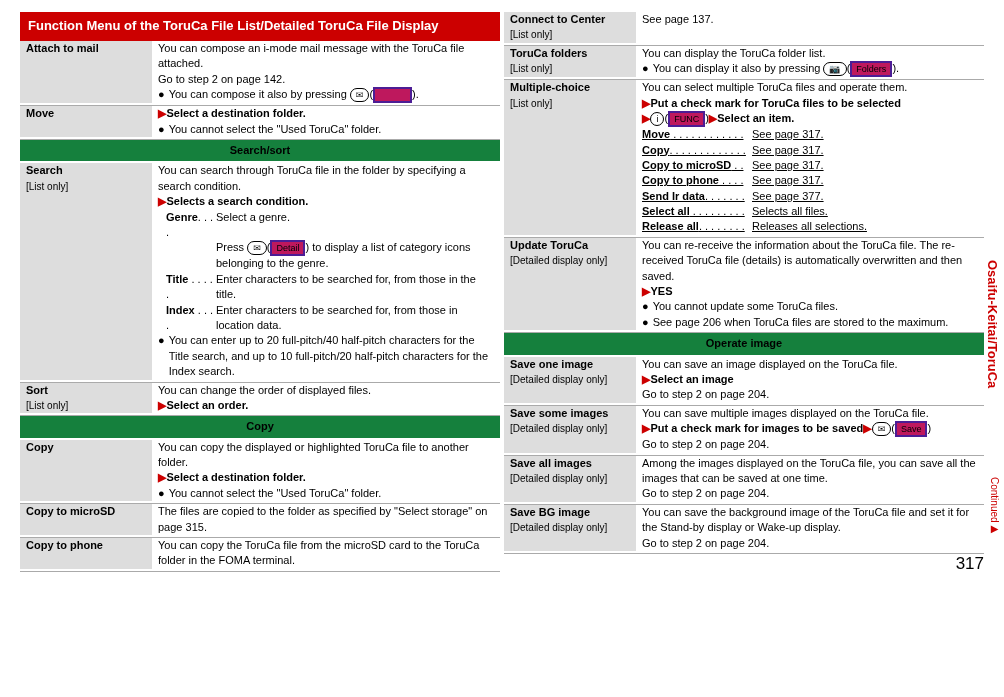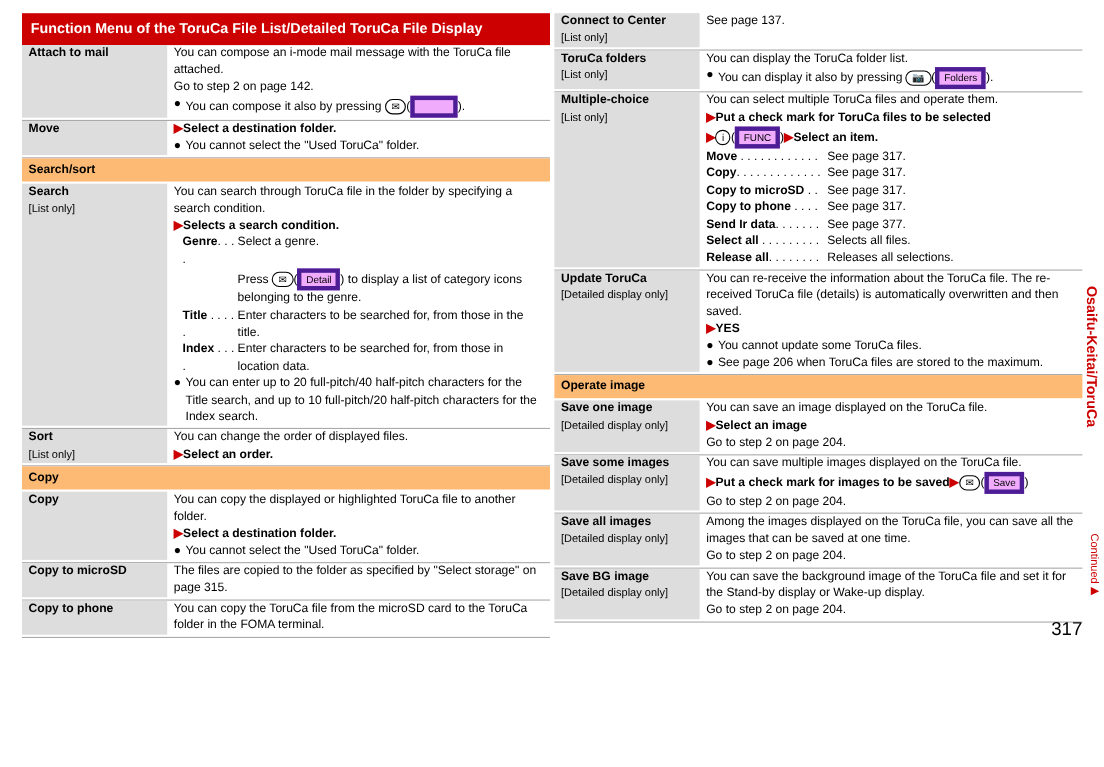--- a/index.html
+++ b/index.html
@@ -41,23 +41,24 @@
     td.label {
       width: 120px;
       background: #ddd;
       font-weight: bold;
     }
     td.label .sub {
       font-weight: normal;
       font-size: 10px;
     }
     .section-header td {
-      background: #fdba74;
+      background: #15803d;
       font-weight: bold;
       padding: 3px 6px;
+      text-align: center;
     }
     .bullet-line {
       display: flex;
       align-items: flex-start;
     }
     .bullet-line .dot {
       margin-right: 4px;
       flex-shrink: 0;
     }
     .tri {
@@ -70,27 +71,27 @@
       border-radius: 8px;
       padding: 0 5px;
       font-size: 9px;
       line-height: 12px;
       vertical-align: middle;
       background: #fff;
       color: #000;
     }
     .soft-label {
       display: inline-block;
-      background: #f0abfc;
+      background: #be185d;
       color: #000;
       padding: 0 4px;
       font-size: 9px;
       line-height: 12px;
       vertical-align: middle;
-      border: 4px solid #4c1d95;
+      border: 2px solid #4c1d95;
     }
     .indent-list {
       margin-left: 8px;
     }
     .indent-list .row {
       display: flex;
     }
     .indent-list .key {
       width: 50px;
       flex-shrink: 0;
@@ -115,21 +116,21 @@
     .continued-arrow {
       color: #c00;
     }
     .page-num {
       position: absolute;
       right: 20px;
       bottom: 10px;
       font-size: 17px;
     }
     .bold { font-weight: bold; }
-    .op-row { display: flex; }
+    .op-row { display: flex; text-decoration: underline; }
     .op-row .op-key { width: 110px; flex-shrink: 0; }
     hr.row-sep { border: none; border-top: 1px solid #aaa; margin: 0; }
   </style>
 </head>
 <body>
 
 <div class="side-tab">Osaifu-Keitai/ToruCa</div>
 <div class="continued"><span>Continued</span><span class="continued-arrow">▶</span></div>
 <div class="page-num">317</div>
 

